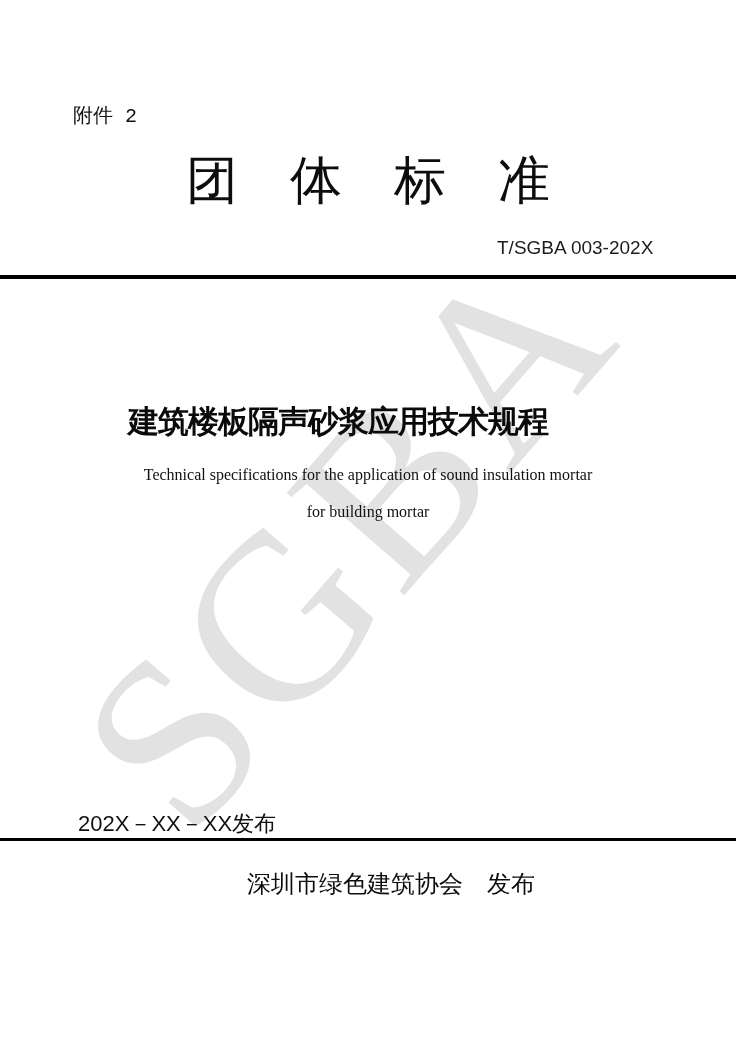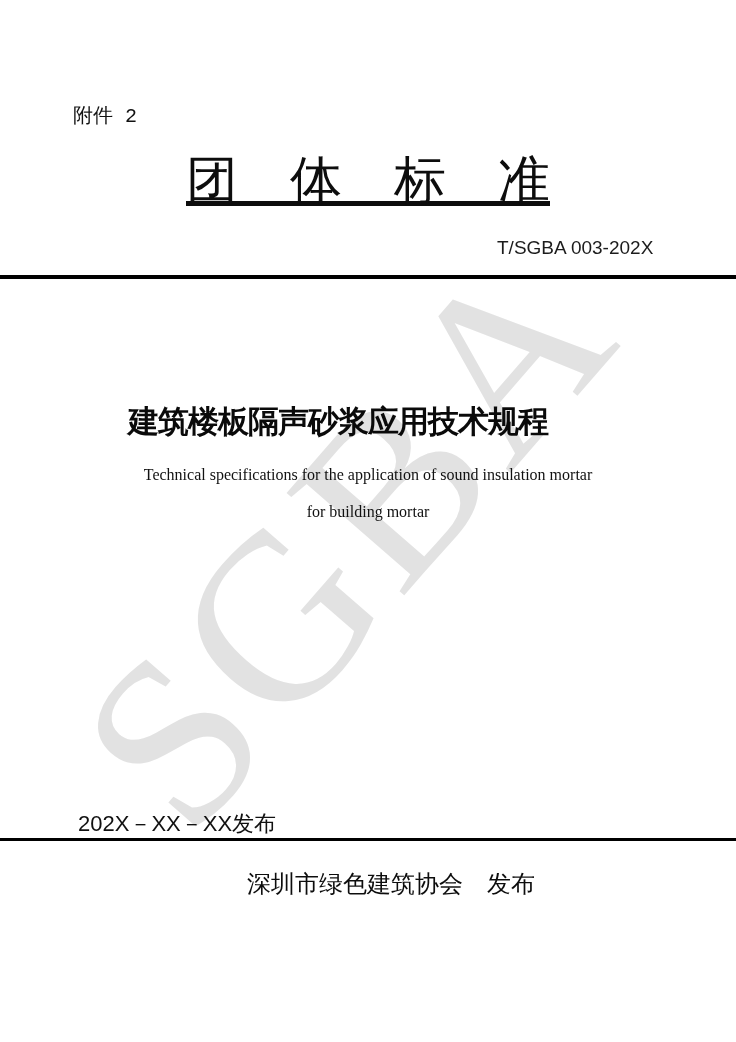--- a/index.html
+++ b/index.html
@@ -45,21 +45,20 @@
     left: 0;
     top: 152px;
     width: 736px;
     text-align: center;
     font-size: 52px;
     line-height: 56px;
     font-weight: 500;
     color: #0d0d0d;
     white-space: nowrap;
     z-index: 2;
-    text-decoration: underline;
   }
   .std-num {
     position: absolute;
     left: 497px;
     top: 237px;
     font-size: 19px;
     font-family: Liberation Sans, sans-serif;
     color: #1c1c1c;
     white-space: nowrap;
     z-index: 2;

